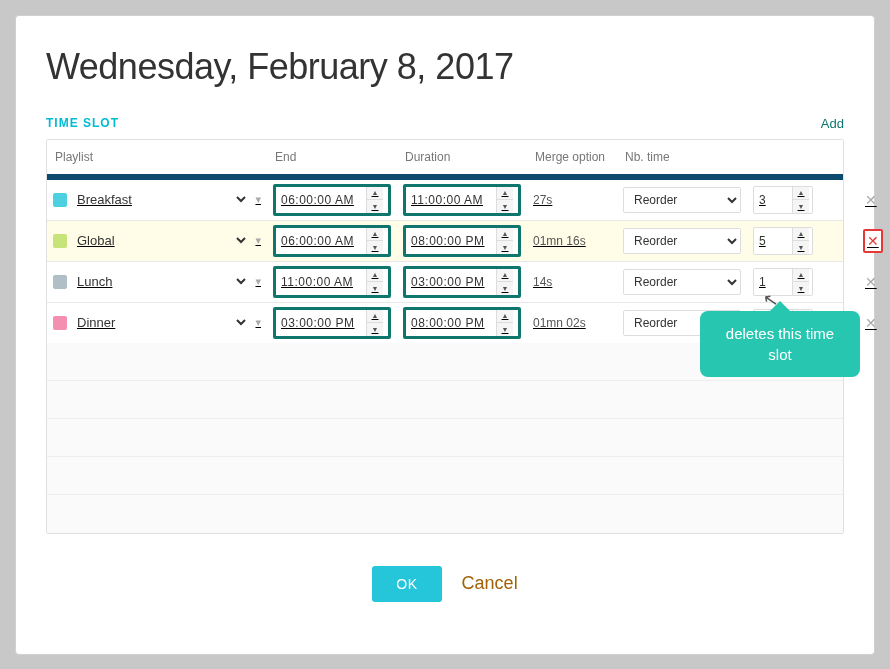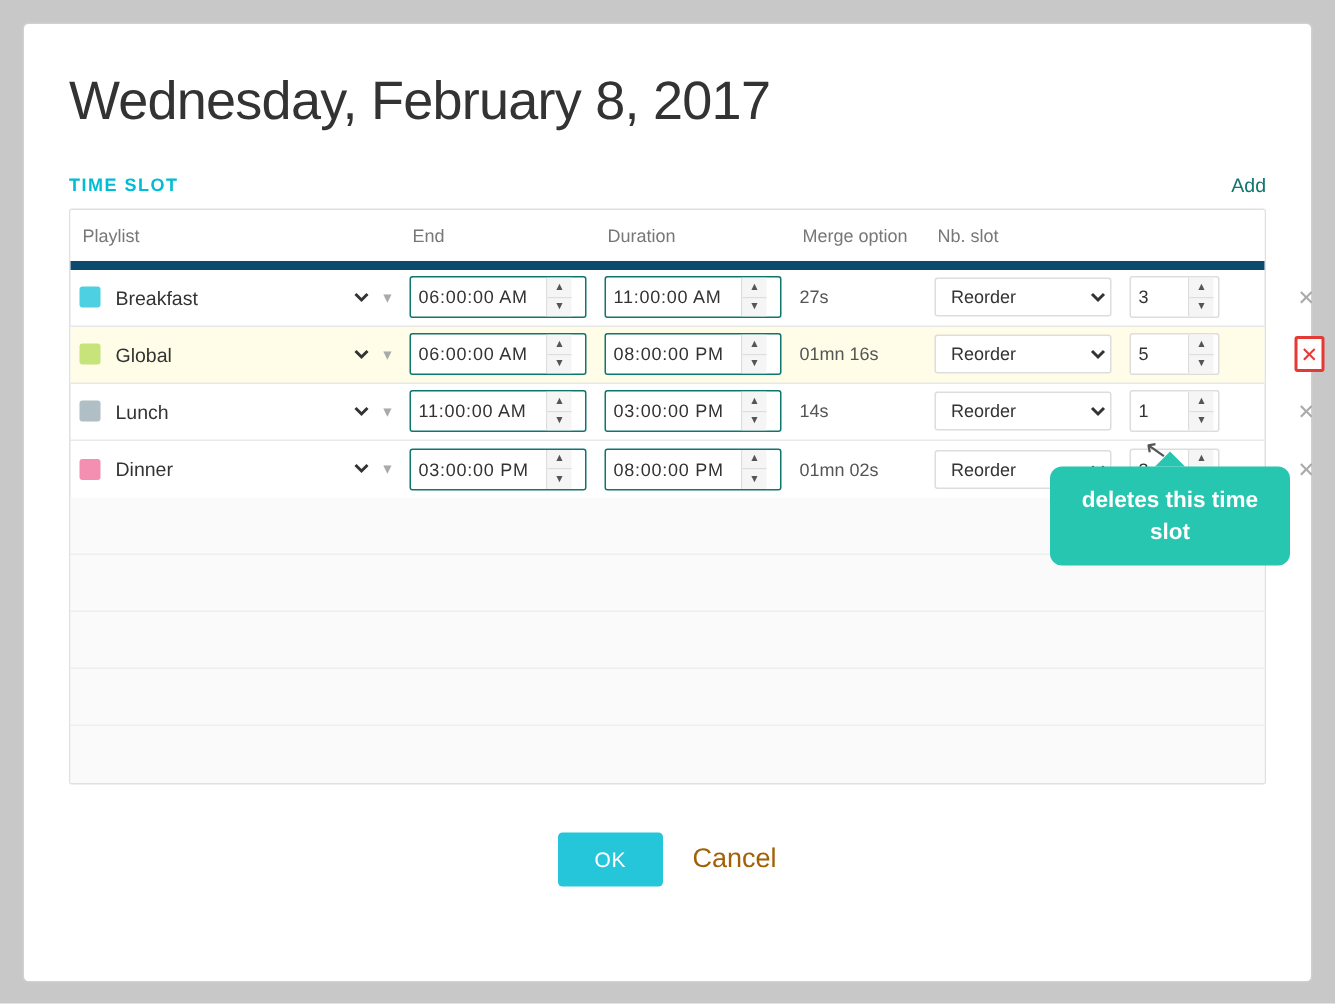--- a/index.html
+++ b/index.html
@@ -63,20 +63,21 @@
       color: #777;
       padding: 4px 8px;
       font-weight: 400;
     }
     .table-row {
       display: grid;
       grid-template-columns: 220px 130px 130px 90px 130px 110px 30px;
       border-bottom: 1px solid #e8e8e8;
       align-items: center;
       min-height: 38px;
+      text-decoration: underline;
     }
     .table-row:last-child { border-bottom: none; }
     .table-row.highlighted { background: #fffde7; }
     .cell {
       padding: 4px 6px;
       font-size: 13px;
       color: #333;
       display: flex;
       align-items: center;
     }
@@ -96,21 +97,21 @@
       background: transparent;
       font-size: 13px;
       color: #333;
       outline: none;
       flex: 1;
       cursor: pointer;
     }
     .time-input-wrap {
       display: flex;
       align-items: center;
-      border: 1px solid #0f766e;
+      border: 3px solid #0f766e;
       border-radius: 2px;
       background: #fff;
       overflow: hidden;
       width: 118px;
     }
     .time-input {
       border: none;
       font-size: 12px;
       color: #333;
       padding: 3px 5px;
@@ -235,21 +236,21 @@
       align-items: flex-end;
       pointer-events: none;
       z-index: 10;
     }
     .tooltip-bubble {
       background: #26c6b0;
       color: #fff;
       border-radius: 8px;
       padding: 12px 16px;
       font-size: 15px;
-      font-weight: 700;
+      font-weight: 400;
       text-align: center;
       line-height: 1.4;
       max-width: 160px;
       position: relative;
     }
     .tooltip-bubble::before {
       content: '';
       position: absolute;
       top: -10px;
       left: 50%;
@@ -288,21 +289,21 @@
     <a class="add-link">Add</a>
   </div>
 
   <div class="table-container">
 
     <div class="table-header">
       <div class="th">Playlist</div>
       <div class="th">End</div>
       <div class="th">Duration</div>
       <div class="th">Merge option</div>
-      <div class="th">Nb. slot</div>
+      <div class="th">Nb. time</div>
       <div class="th"></div>
     </div>
 
     <div id="table-body">
         <div class="table-row">
 
     <div class="cell playlist-cell">
       <div class="color-swatch" style="background:#4dd0e1;"></div>
       <select class="playlist-select">
         <option>Breakfast</option>

